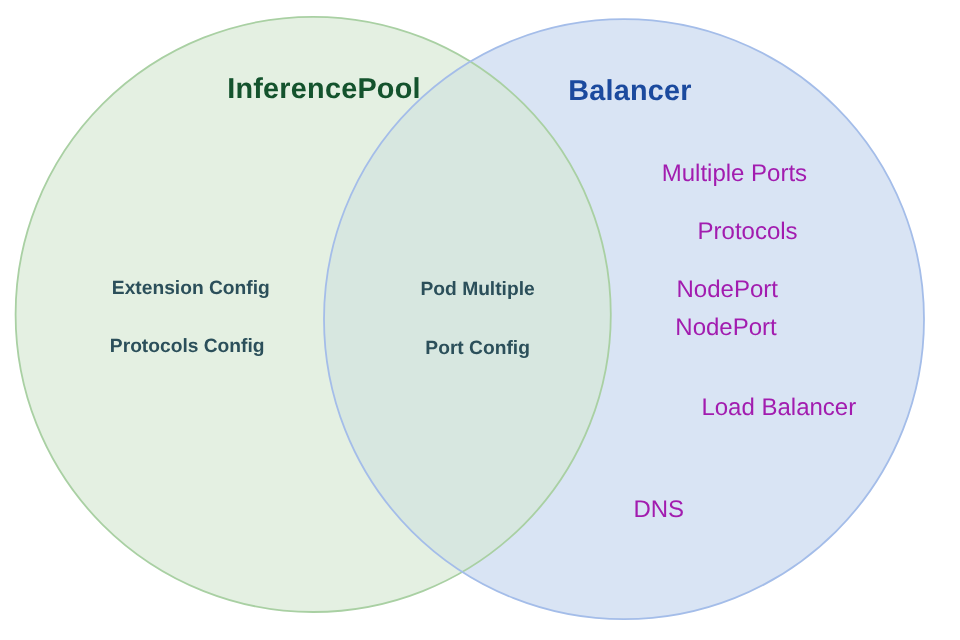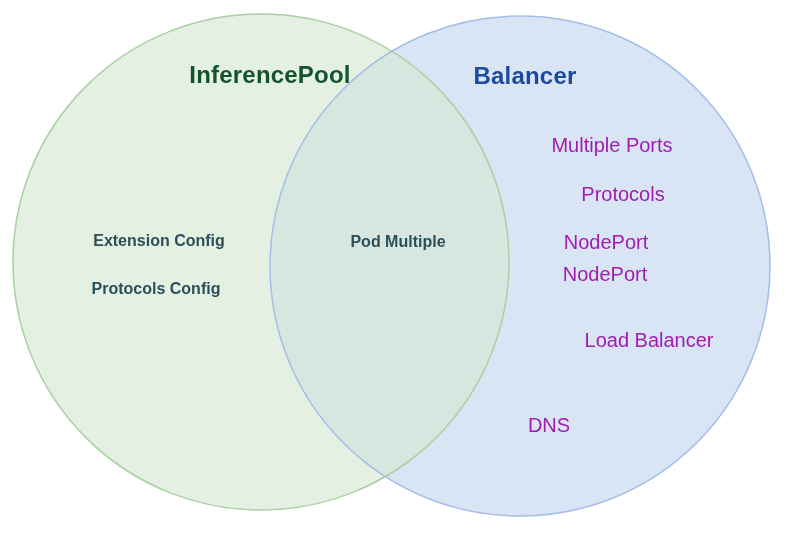--- a/index.html
+++ b/index.html
@@ -71,20 +71,21 @@
     <circle cx="520" cy="266" r="250" fill="none" stroke-width="1.5" stroke="#a4bde9"></circle>
   </svg>
 
   <div class="label title-left" style="left:270px; top:75px;">InferencePool</div>
   <div class="label title-right" style="left:525px; top:76px;">Balancer</div>
 
   <div class="label item-left" style="left:159px; top:241px;">Extension Config</div>
   <div class="label item-left" style="left:156px; top:289px;">Protocols Config</div>
 
   <div class="label item-mid" style="left:398px; top:242px;">Pod Multiple</div>
+  <div class="label item-mid" style="left:398px; top:291px;">Port Config</div>
 
   <div class="label item-right" style="left:612px; top:145px;">Multiple Ports</div>
   <div class="label item-right" style="left:608px; top:194px;margin-left:15px;">Protocols</div>
   <div class="label item-right" style="left:606px; top:242px;">NodePort</div>
   <div class="label item-right" style="left:605px; top:274px;">NodePort</div>
   <div class="label item-right" style="left:649px; top:340px;">Load Balancer</div>
   <div class="label item-right" style="left:549px; top:425px;">DNS</div>
 
 </div>
 

